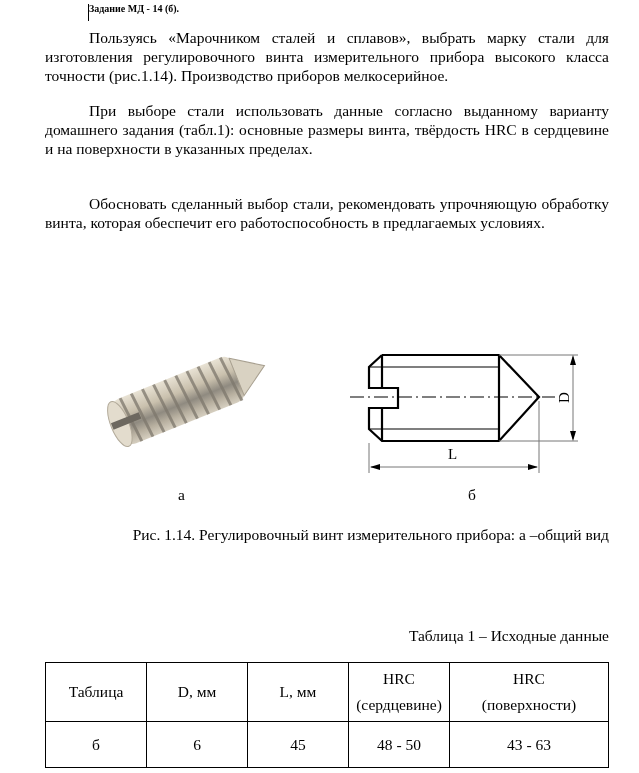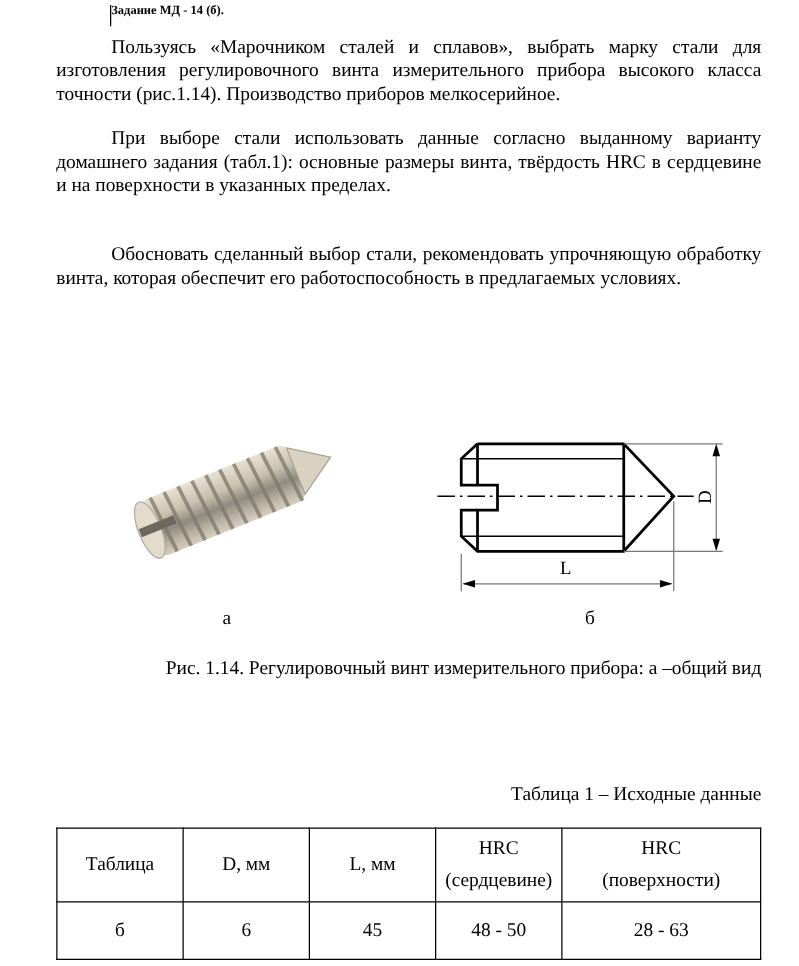--- a/index.html
+++ b/index.html
@@ -118,16 +118,16 @@
     <td>
           <div>HRC</div>
           <div>(поверхности)</div>
         </td>
   </tr>
   <tr class="row">
     <td>б</td>
     <td>6</td>
     <td>45</td>
     <td>48 - 50</td>
-    <td>28 - 63</td>
+    <td>43 - 63</td>
   </tr>
 </tbody>
   </table>
 
 </body></html>

